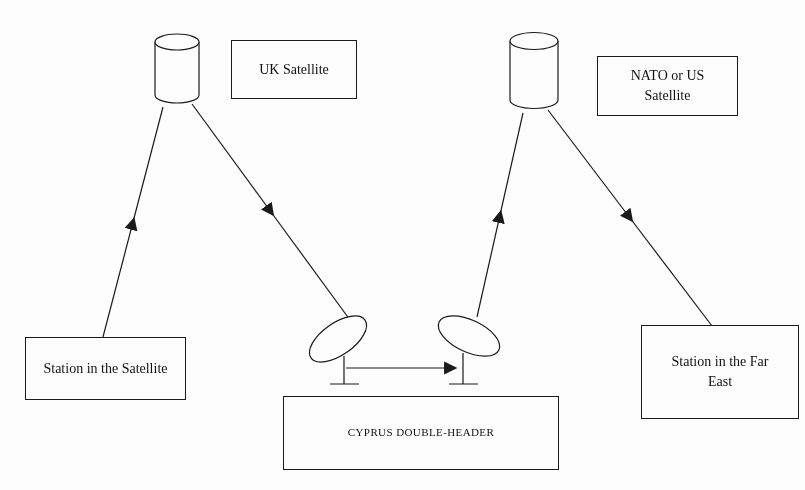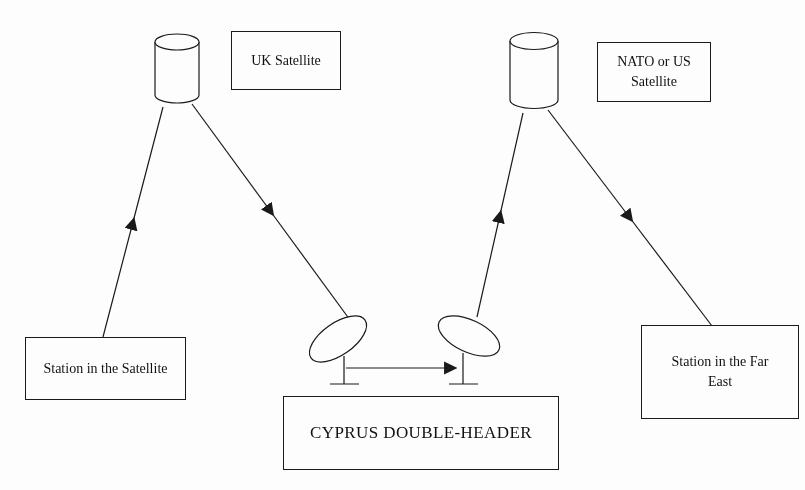--- a/index.html
+++ b/index.html
@@ -26,25 +26,25 @@
     border: 1px solid #1a1a1a;
     background: #fdfdfd;
     display: flex;
     align-items: center;
     justify-content: center;
     text-align: center;
     font-size: 14px;
     line-height: 1.4;
     box-sizing: border-box;
   }
-  .box-uk        { left: 231px; top: 31px;  width: 110px; height: 59px; }
-  .box-nato      { left: 597px; top: 42px;  width: 114px; height: 60px; padding: 0 12px; }
+  .box-uk        { left: 231px; top: 40px;  width: 126px; height: 59px; }
+  .box-nato      { left: 597px; top: 56px;  width: 141px; height: 60px; padding: 0 12px; }
   .box-atlantic  { left: 25px;  top: 337px; width: 161px; height: 63px; }
   .box-fareast   { left: 641px; top: 325px; width: 158px; height: 94px; padding: 0 20px; }
-  .box-cyprus    { left: 283px; top: 396px; width: 276px; height: 74px; font-size: 17px; letter-spacing: 0.4px; }
+  .box-cyprus    { left: 283px; top: 396px; width: 276px; height: 74px; font-size: 11px; letter-spacing: 0.4px; }
 </style>
 </head>
 <body>
 
 <div class="canvas">
 
   <svg class="diagram-svg" width="805" height="490" viewBox="0 0 805 490">
     <defs>
       <marker id="arrow" viewBox="0 0 10 10" refX="6" refY="5" markerWidth="11" markerHeight="11" orient="auto">
         <path d="M0,0 L10,5 L0,10 Z" fill="#1a1a1a"></path>

